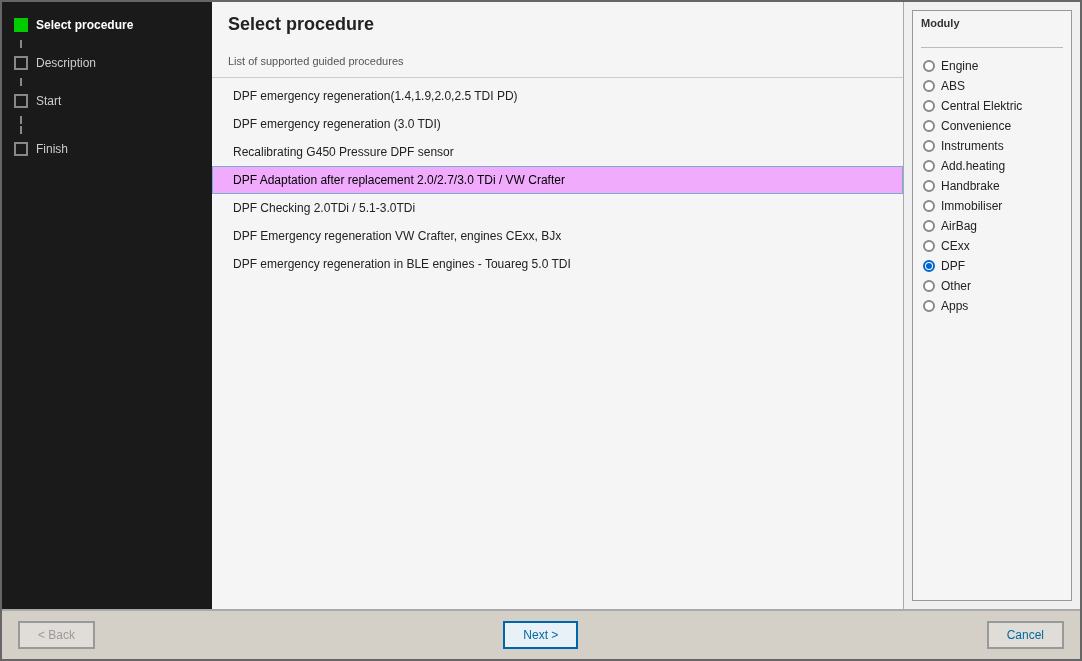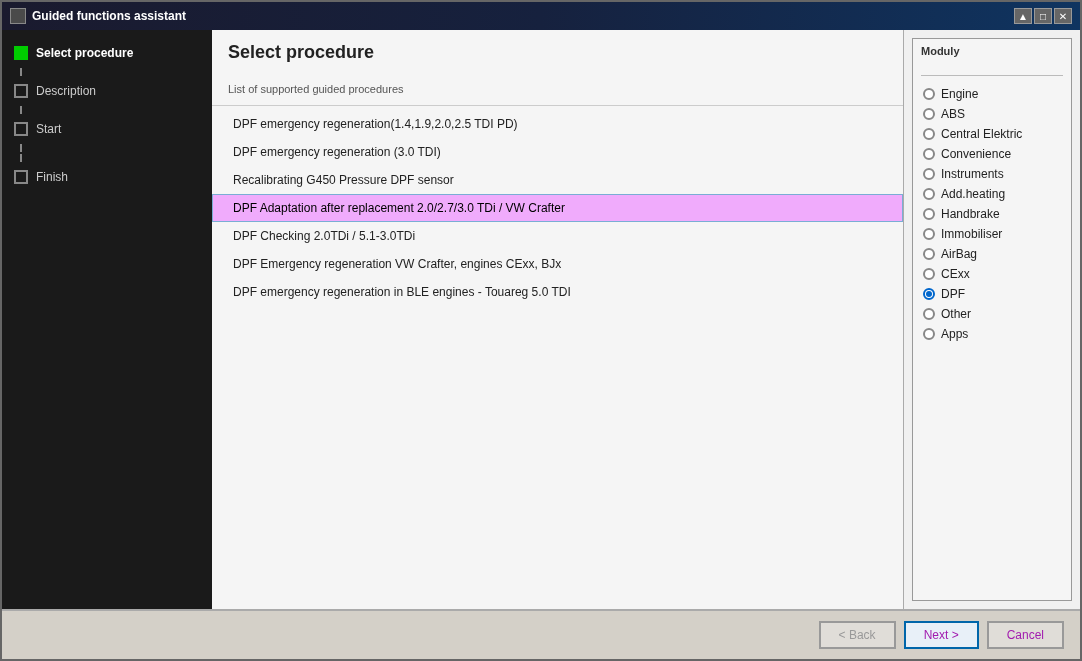--- a/index.html
+++ b/index.html
@@ -224,63 +224,52 @@
       background: #0066cc;
     }
 
     
     .bottom-bar {
       height: 50px;
       background: #d4d0c8;
       border-top: 2px solid #aaa;
       display: flex;
       align-items: center;
-      justify-content: flex-end;
+      justify-content: space-between;
       padding: 0 16px;
       gap: 8px;
       flex-shrink: 0;
     }
 
     .btn {
       padding: 5px 18px;
       font-size: 12px;
       border: 2px solid #999;
       background: #e0ddd8;
       cursor: pointer;
-      color: #a21caf;
+      color: #0369a1;
       min-width: 72px;
       text-align: center;
     }
 
     .btn.disabled {
       color: #999;
       cursor: default;
     }
 
     .btn.primary {
       border-color: #0066aa;
       background: #e8f0f8;
     }
   </style>
 </head>
 <body>
 
 <div class="window">
 
-  <div class="title-bar">
-    <div class="title-bar-left">
-      <div class="title-bar-icon"></div>
-      <span class="title-bar-title">Guided functions assistant</span>
-    </div>
-    <div class="title-bar-controls">
-      <div class="title-btn">▲</div>
-      <div class="title-btn">□</div>
-      <div class="title-btn close">✕</div>
-    </div>
-  </div>
 
   <div class="content-area">
 
     <div class="sidebar">
 
       <div class="sidebar-item active">
         <div class="step-indicator active-step"></div>
         <span>Select procedure</span>
       </div>
       <div class="sidebar-connector"></div>

